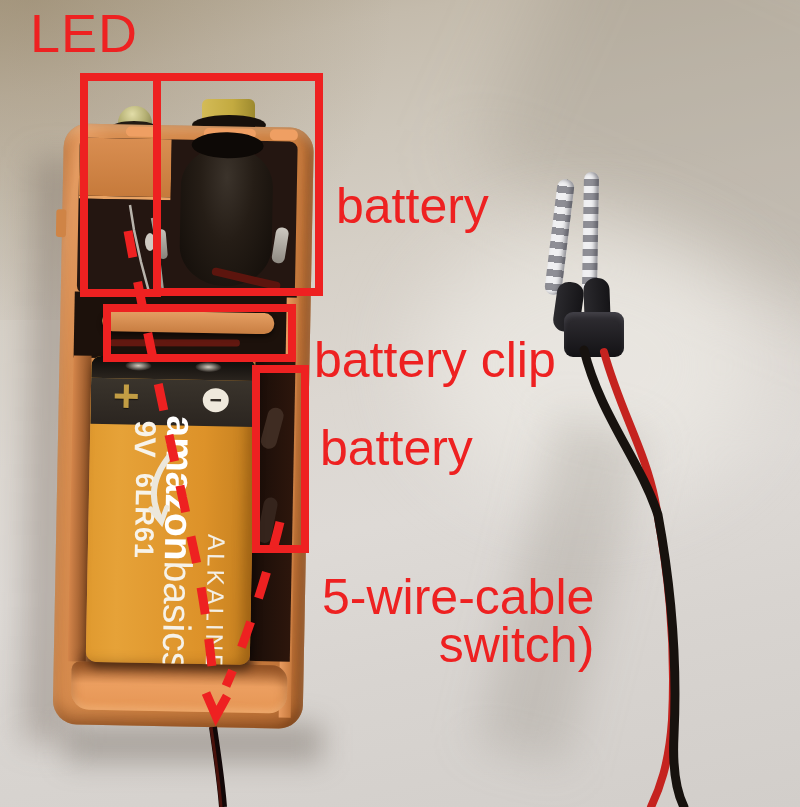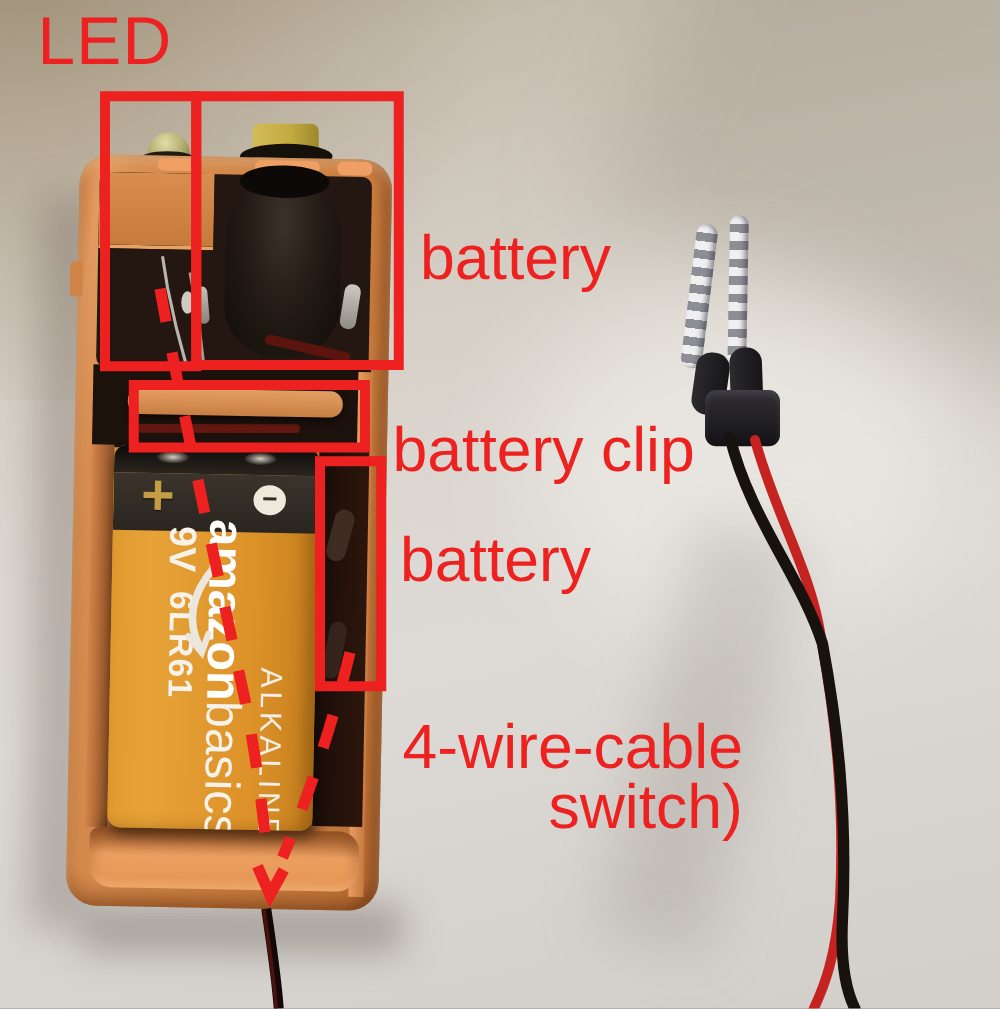--- a/index.html
+++ b/index.html
@@ -186,17 +186,17 @@
     <path d="M128,231 C146,330 170,440 196,560 C204,600 210,645 214,686" fill="none" stroke="#ee2121" stroke-width="9" stroke-dasharray="27 25"></path>
     <path d="M280,522 C266,580 244,645 226,686" fill="none" stroke="#ee2121" stroke-width="9" stroke-dasharray="27 25"></path>
     <path d="M206,693 L216,716 L227,696" fill="none" stroke="#ee2121" stroke-width="9"></path>
   </svg>
 
   <div class="lbl lblLED">LED</div>
   <div class="lbl lblSwitch">battery</div>
   <div class="lbl lblClip">battery clip</div>
   <div class="lbl lblRes">battery</div>
   <div class="lbl lblCable">
-    <div>4-wire-cable</div>
+    <div>5-wire-cable</div>
     <div>switch)</div>
   </div>
 
 </div>
 
 </body></html>

